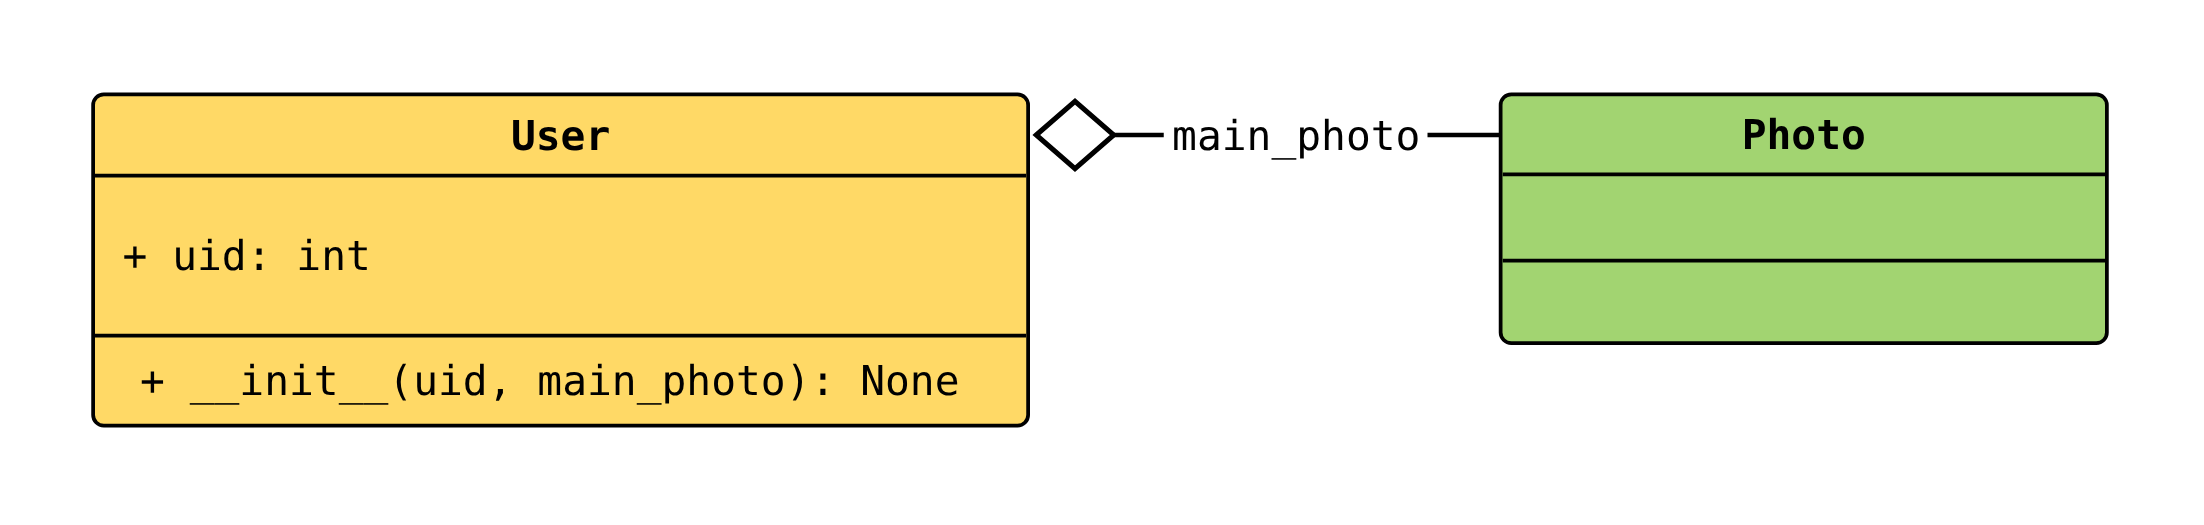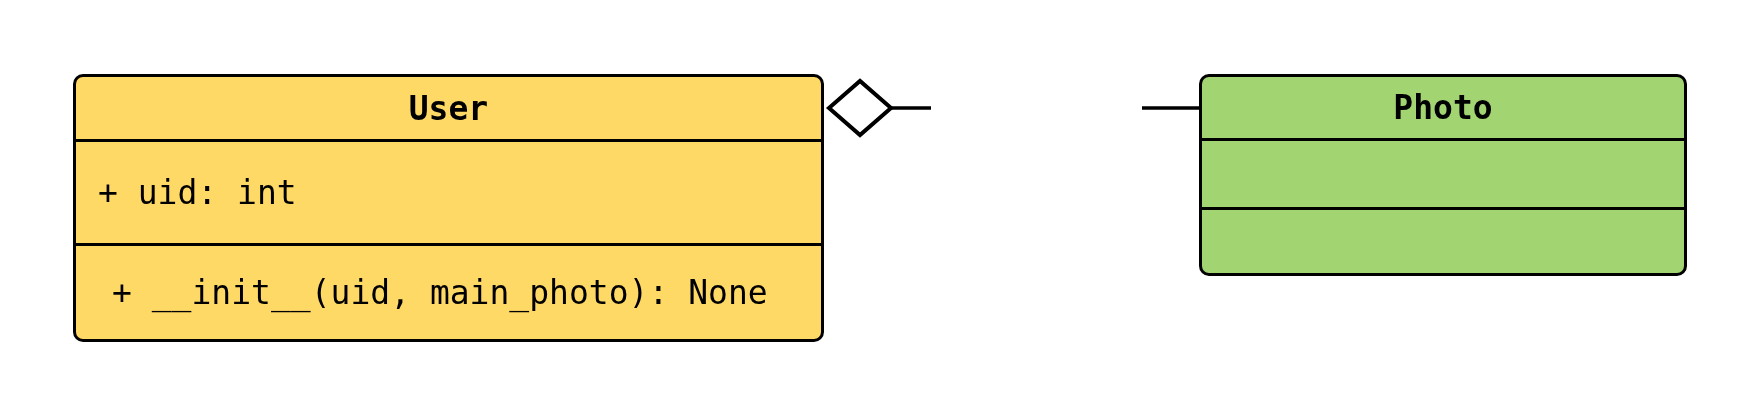--- a/index.html
+++ b/index.html
@@ -50,21 +50,21 @@
   .user .sec.title { height: 62px; }
   .photo .sec.title { height: 61px; }
   .sec.attrs, .sec.methods {
     border-top: 3px solid #000000;
     display: flex;
     flex-direction: column;
     justify-content: center;
     padding-left: 22px;
     font-size: 33px;
   }
-  .user .sec.attrs { height: 104px; }
+  .user .sec.attrs { height: 128px; }
   .user .sec.methods { flex: 1; padding-left: 36px; }
   .photo .sec.attrs { height: 69px; padding: 0; }
   .photo .sec.methods { flex: 1; padding: 0; }
   .line {
     white-space: pre;
     line-height: 35px;
   }
   .connector {
     position: absolute;
     left: 820px;
@@ -99,20 +99,21 @@
     <div class="sec methods">
       <div class="line">+ __init__(uid, main_photo): None</div>
     </div>
   </div>
 
   <svg class="connector" viewBox="820 60 390 100" xmlns="http://www.w3.org/2000/svg">
     <polygon points="829,108 860,81 891,108 860,135" fill="#ffffff" stroke="#000000" stroke-width="4" stroke-linejoin="miter"></polygon>
     <line x1="891" y1="108" x2="931" y2="108" stroke="#000000" stroke-width="3.5"></line>
     <line x1="1142" y1="108" x2="1200" y2="108" stroke="#000000" stroke-width="3.5"></line>
   </svg>
+  <span class="relation-label">main_photo</span>
 
   <div class="class-node photo" style="background-color: rgb(162, 212, 113);">
     <div class="sec title">
       <span>Photo</span>
     </div>
     <div class="sec attrs"></div>
     <div class="sec methods"></div>
   </div>
 
 </div>

